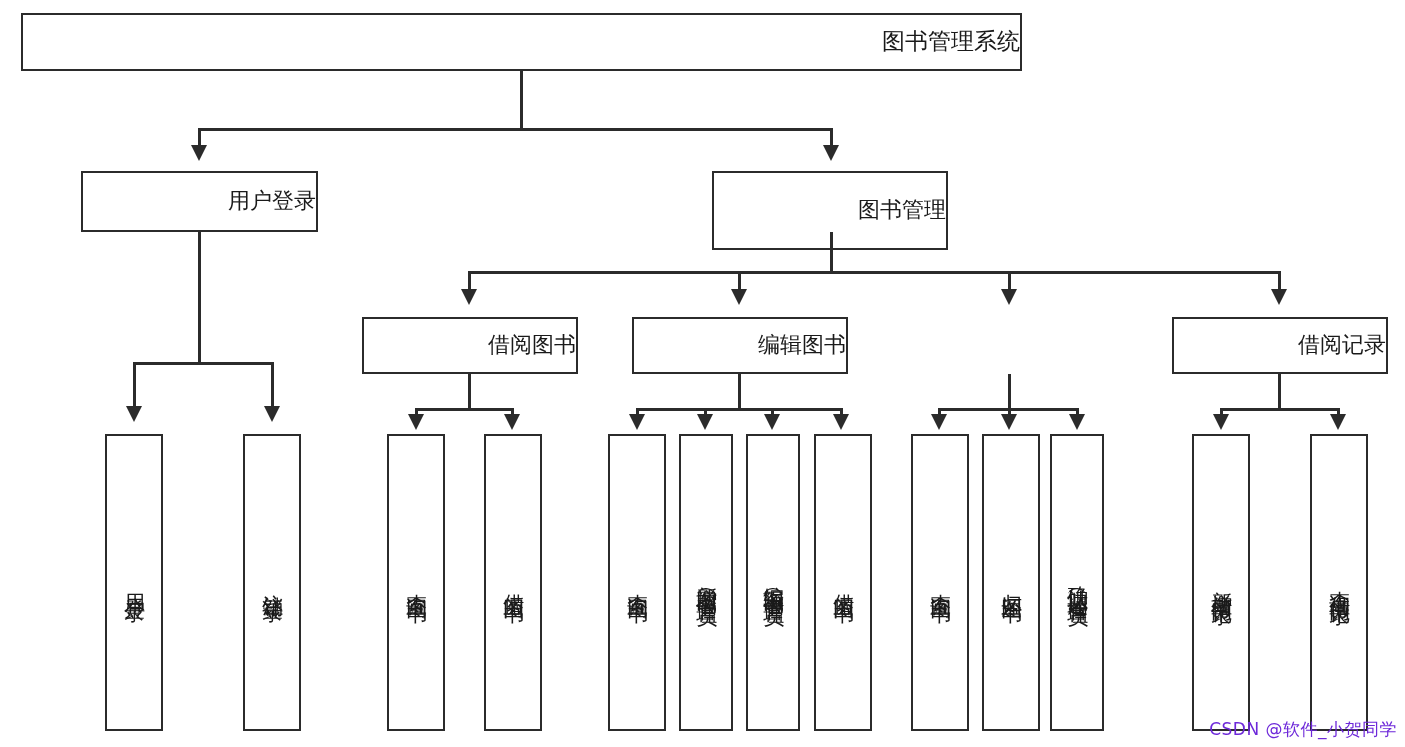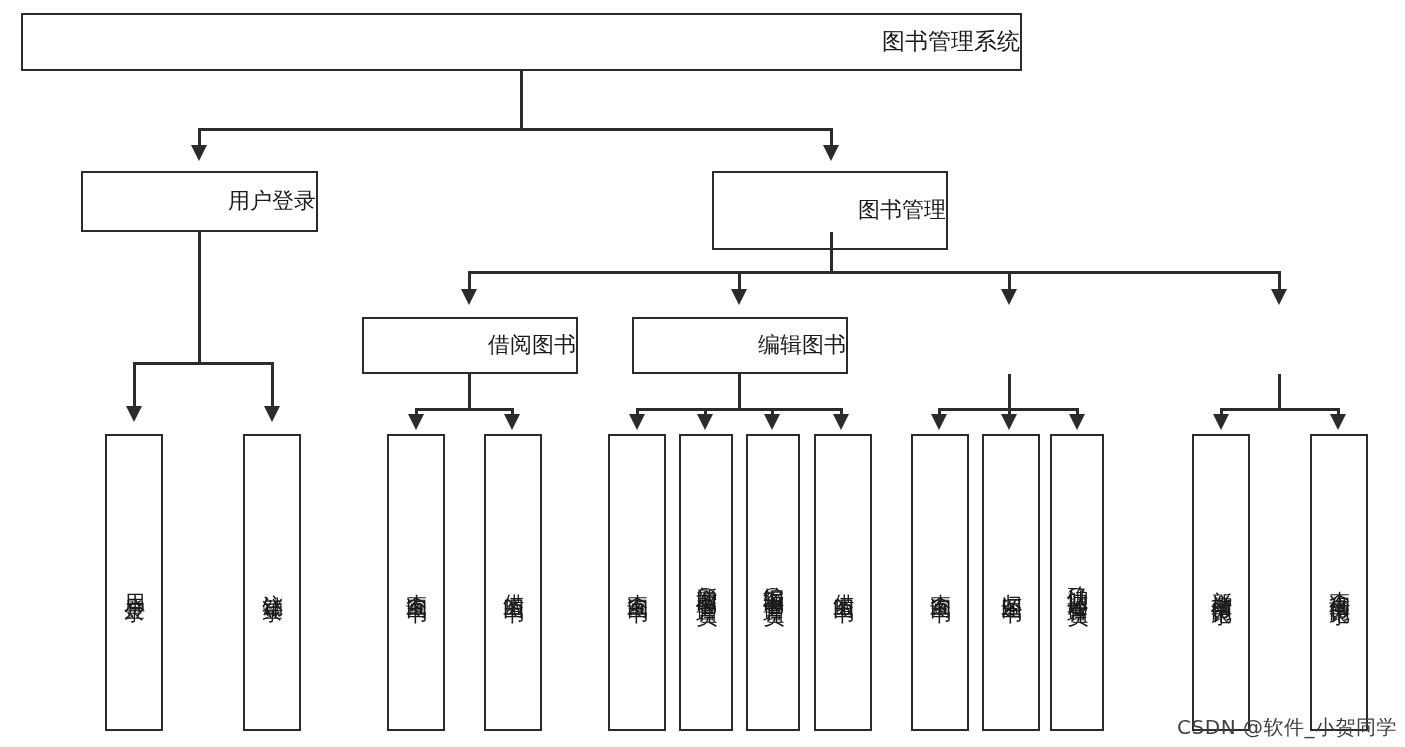--- a/index.html
+++ b/index.html
@@ -60,22 +60,22 @@
     height: 0;
     border-left: 8px solid transparent;
     border-right: 8px solid transparent;
     border-top: 16px solid #2b2b2b;
   }
   
   #watermark {
     position: absolute;
     right: 8px;
     bottom: 6px;
-    font-size: 20px;
-    color: #404040;
+    font-size: 17px;
+    color: #6d28d9;
     white-space: nowrap;
     letter-spacing: 0.5px;
     font-family: "DejaVu Sans", "Liberation Sans", sans-serif;
   }
 </style>
 </head>
 <body>
 
 <div id="canvas">
 
@@ -114,20 +114,23 @@
   <div class="arrow" style="left:731px; top:289px;"></div>
   <div class="arrow" style="left:1001px; top:289px;"></div>
   <div class="arrow" style="left:1271px; top:289px;"></div>
 
   <div class="node h" style="left:362px; top:317px; width:216px; height:57px;">
     <span>借阅图书</span>
   </div>
   <div class="node h" style="left:632px; top:317px; width:216px; height:57px;">
     <span>编辑图书</span>
   </div>
+  <div class="node h" style="left:1172px; top:317px; width:216px; height:57px;">
+    <span>借阅记录</span>
+  </div>
 
   <div class="edge v" style="left:468px; top:374px; height:36px;"></div>
   <div class="edge h" style="left:415px; top:408px; width:98px;"></div>
   <div class="edge v" style="left:415px; top:408px; height:10px;"></div>
   <div class="edge v" style="left:511px; top:408px; height:10px;"></div>
   <div class="arrow" style="left:408px; top:414px;"></div>
   <div class="arrow" style="left:504px; top:414px;"></div>
 
   <div class="edge v" style="left:738px; top:374px; height:36px;"></div>
   <div class="edge h" style="left:636px; top:408px; width:206px;"></div>

